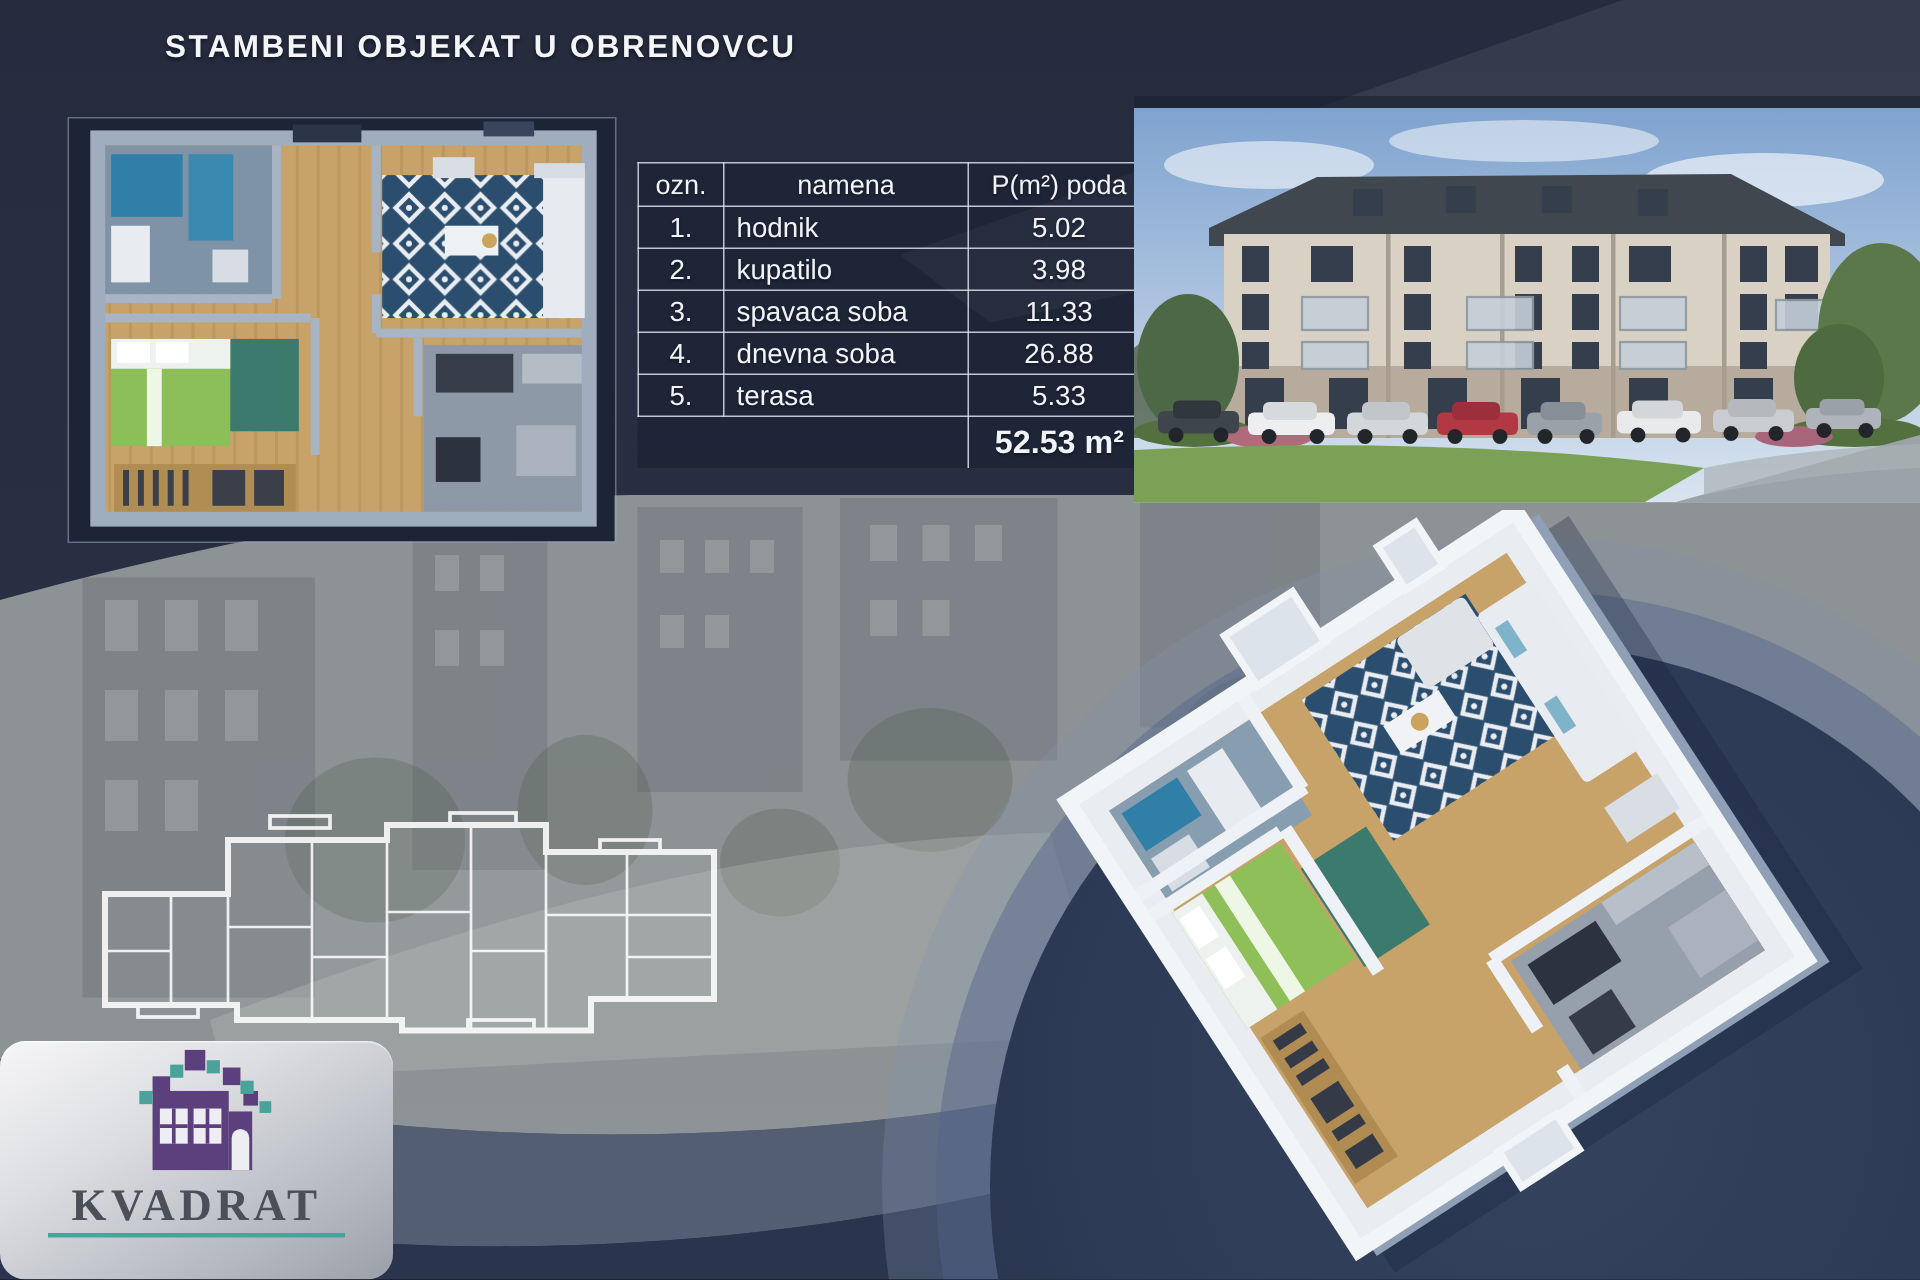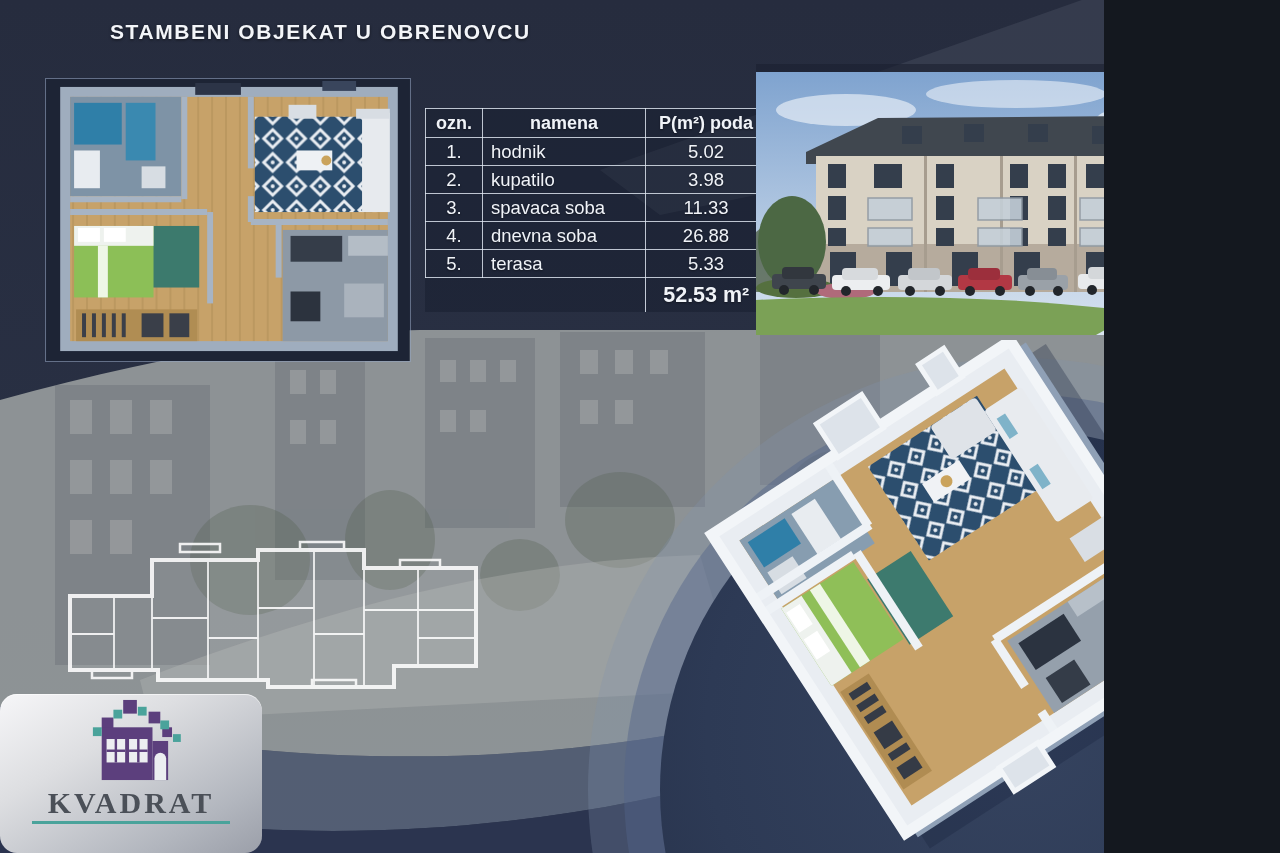--- a/index.html
+++ b/index.html
@@ -1,17 +1,17 @@
 <!DOCTYPE html>
 <html><head>
 <meta charset="utf-8">
 <style>
   html,body{margin:0;padding:0;background:#14181f;}
   .canvas{
-    position:relative; width:1104px; height:853px; overflow:hidden;
+    position:relative; width:1280px; height:853px; overflow:hidden;
     background:#272e41;
     font-family:"Liberation Sans", sans-serif;
   }
   .abs{position:absolute;}
   
   .main-title{
     left:110px; top:20px; font-size:21px; font-weight:bold; letter-spacing:1.6px;
     color:#f3f5f9; text-shadow:0 1px 3px rgba(0,0,0,.55);
   }
   .unit-block{ right:64px; top:15px; text-align:right; color:#eef1f7; text-shadow:0 1px 3px rgba(0,0,0,.55);}
@@ -20,21 +20,21 @@
   
   .area-table{
     left:425px; top:108px; border-collapse:collapse;
     background:rgba(20,27,43,.42); color:#f0f3f8; font-size:18.5px;
     text-shadow:0 1px 2px rgba(0,0,0,.4);
   }
   .area-table th,.area-table td{
     border:1px solid rgba(226,233,243,.82);
     font-weight:normal; padding:0 8px; height:27px; white-space:nowrap;
   }
-  .area-table th{height:28px; font-size:18px;font-weight:bold;}
+  .area-table th{height:28px; font-size:18px;}
   .col-num{width:40px; text-align:center;}
   .col-name{width:146px; text-align:left; padding-left:11px;}
   .col-area{width:104px; text-align:center;}
   .total-row td{border:none; background:transparent;}
   td.total-val{
     border-left:1.5px solid rgba(226,233,243,.85);
     font-weight:bold; font-size:21.5px; height:34px; text-align:center;
   }
   
   .plan-top{ left:45px; top:78px; width:366px; height:284px; border:1px solid rgba(150,165,195,.55); box-sizing:border-box;}

